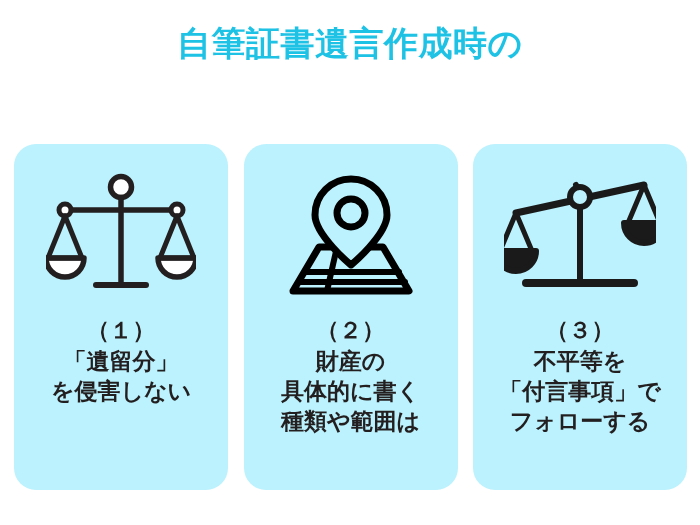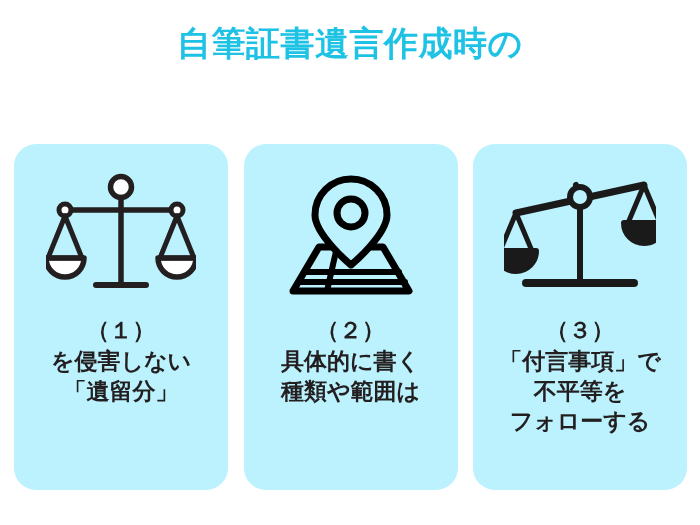--- a/index.html
+++ b/index.html
@@ -122,42 +122,43 @@
           <line x1="2" y1="85" x2="36" y2="85" stroke-width="5"></line>
 
           <path d="M131 43 L114 85" stroke-width="5"></path>
           <path d="M131 43 L148 85" stroke-width="5"></path>
           <path d="M112 85 L150 85 A19 19 0 0 1 112 85 Z" fill="#ffffff" stroke="#231f20" stroke-width="5.5"></path>
           <line x1="114" y1="85" x2="148" y2="85" stroke-width="5"></line>
         </svg>
       </div>
       <div class="card-text">
         <span class="card-num">（１）</span>
+        <span class="card-line">「遺留分」</span>
         <span class="card-line">を侵害しない</span>
-        <span class="card-line">「遺留分」</span>
       </div>
     </div>
 
     <div class="card">
       <div class="card-icon">
         <svg width="140" height="126" viewBox="0 0 140 126" fill="none" stroke="#000000" stroke-width="7" stroke-linecap="round" stroke-linejoin="round">
 
           <path d="M38 74 L102 74 L128 118 L12 118 Z" fill="#bbf2fd" stroke="#000000" stroke-width="7"></path>
 
           <path d="M24 99 L118 99" stroke-width="6"></path>
           <path d="M18 109 L124 109" stroke-width="6"></path>
 
           <path d="M56 74 L46 118" stroke-width="6"></path>
 
           <path d="M70 6 C50 6 34 22 34 42 C34 62 70 92 70 92 C70 92 106 62 106 42 C106 22 90 6 70 6 Z" fill="#bbf2fd" stroke="#000000" stroke-width="7"></path>
           <circle cx="70" cy="40" r="14" fill="#bbf2fd" stroke="#000000" stroke-width="7"></circle>
         </svg>
       </div>
       <div class="card-text">
         <span class="card-num">（２）</span>
+        <span class="card-line">財産の</span>
         <span class="card-line">具体的に書く</span>
         <span class="card-line">種類や範囲は</span>
       </div>
     </div>
 
     <div class="card">
       <div class="card-icon">
         <svg width="152" height="126" viewBox="0 0 152 126" fill="#1a1a1a" stroke="#1a1a1a" stroke-width="6" stroke-linecap="round" stroke-linejoin="round">
 
           <line x1="76" y1="24" x2="76" y2="108"></line>
@@ -174,20 +175,20 @@
           <path d="M12 40 L28 78" stroke-width="5" fill="none"></path>
           <path d="M-8 78 L32 78 A20 20 0 0 1 -8 78 Z" fill="#1a1a1a" stroke="#1a1a1a" stroke-width="6"></path>
 
           <path d="M140 12 L124 50" stroke-width="5" fill="none"></path>
           <path d="M140 12 L156 50" stroke-width="5" fill="none"></path>
           <path d="M120 50 L160 50 A20 20 0 0 1 120 50 Z" fill="#1a1a1a" stroke="#1a1a1a" stroke-width="6"></path>
         </svg>
       </div>
       <div class="card-text">
         <span class="card-num">（３）</span>
+        <span class="card-line">不平等を</span>
         <span class="card-line">「付言事項」で</span>
-        <span class="card-line">不平等を</span>
         <span class="card-line">フォローする</span>
       </div>
     </div>
 
   </div>
 </div>
 
 </body></html>

